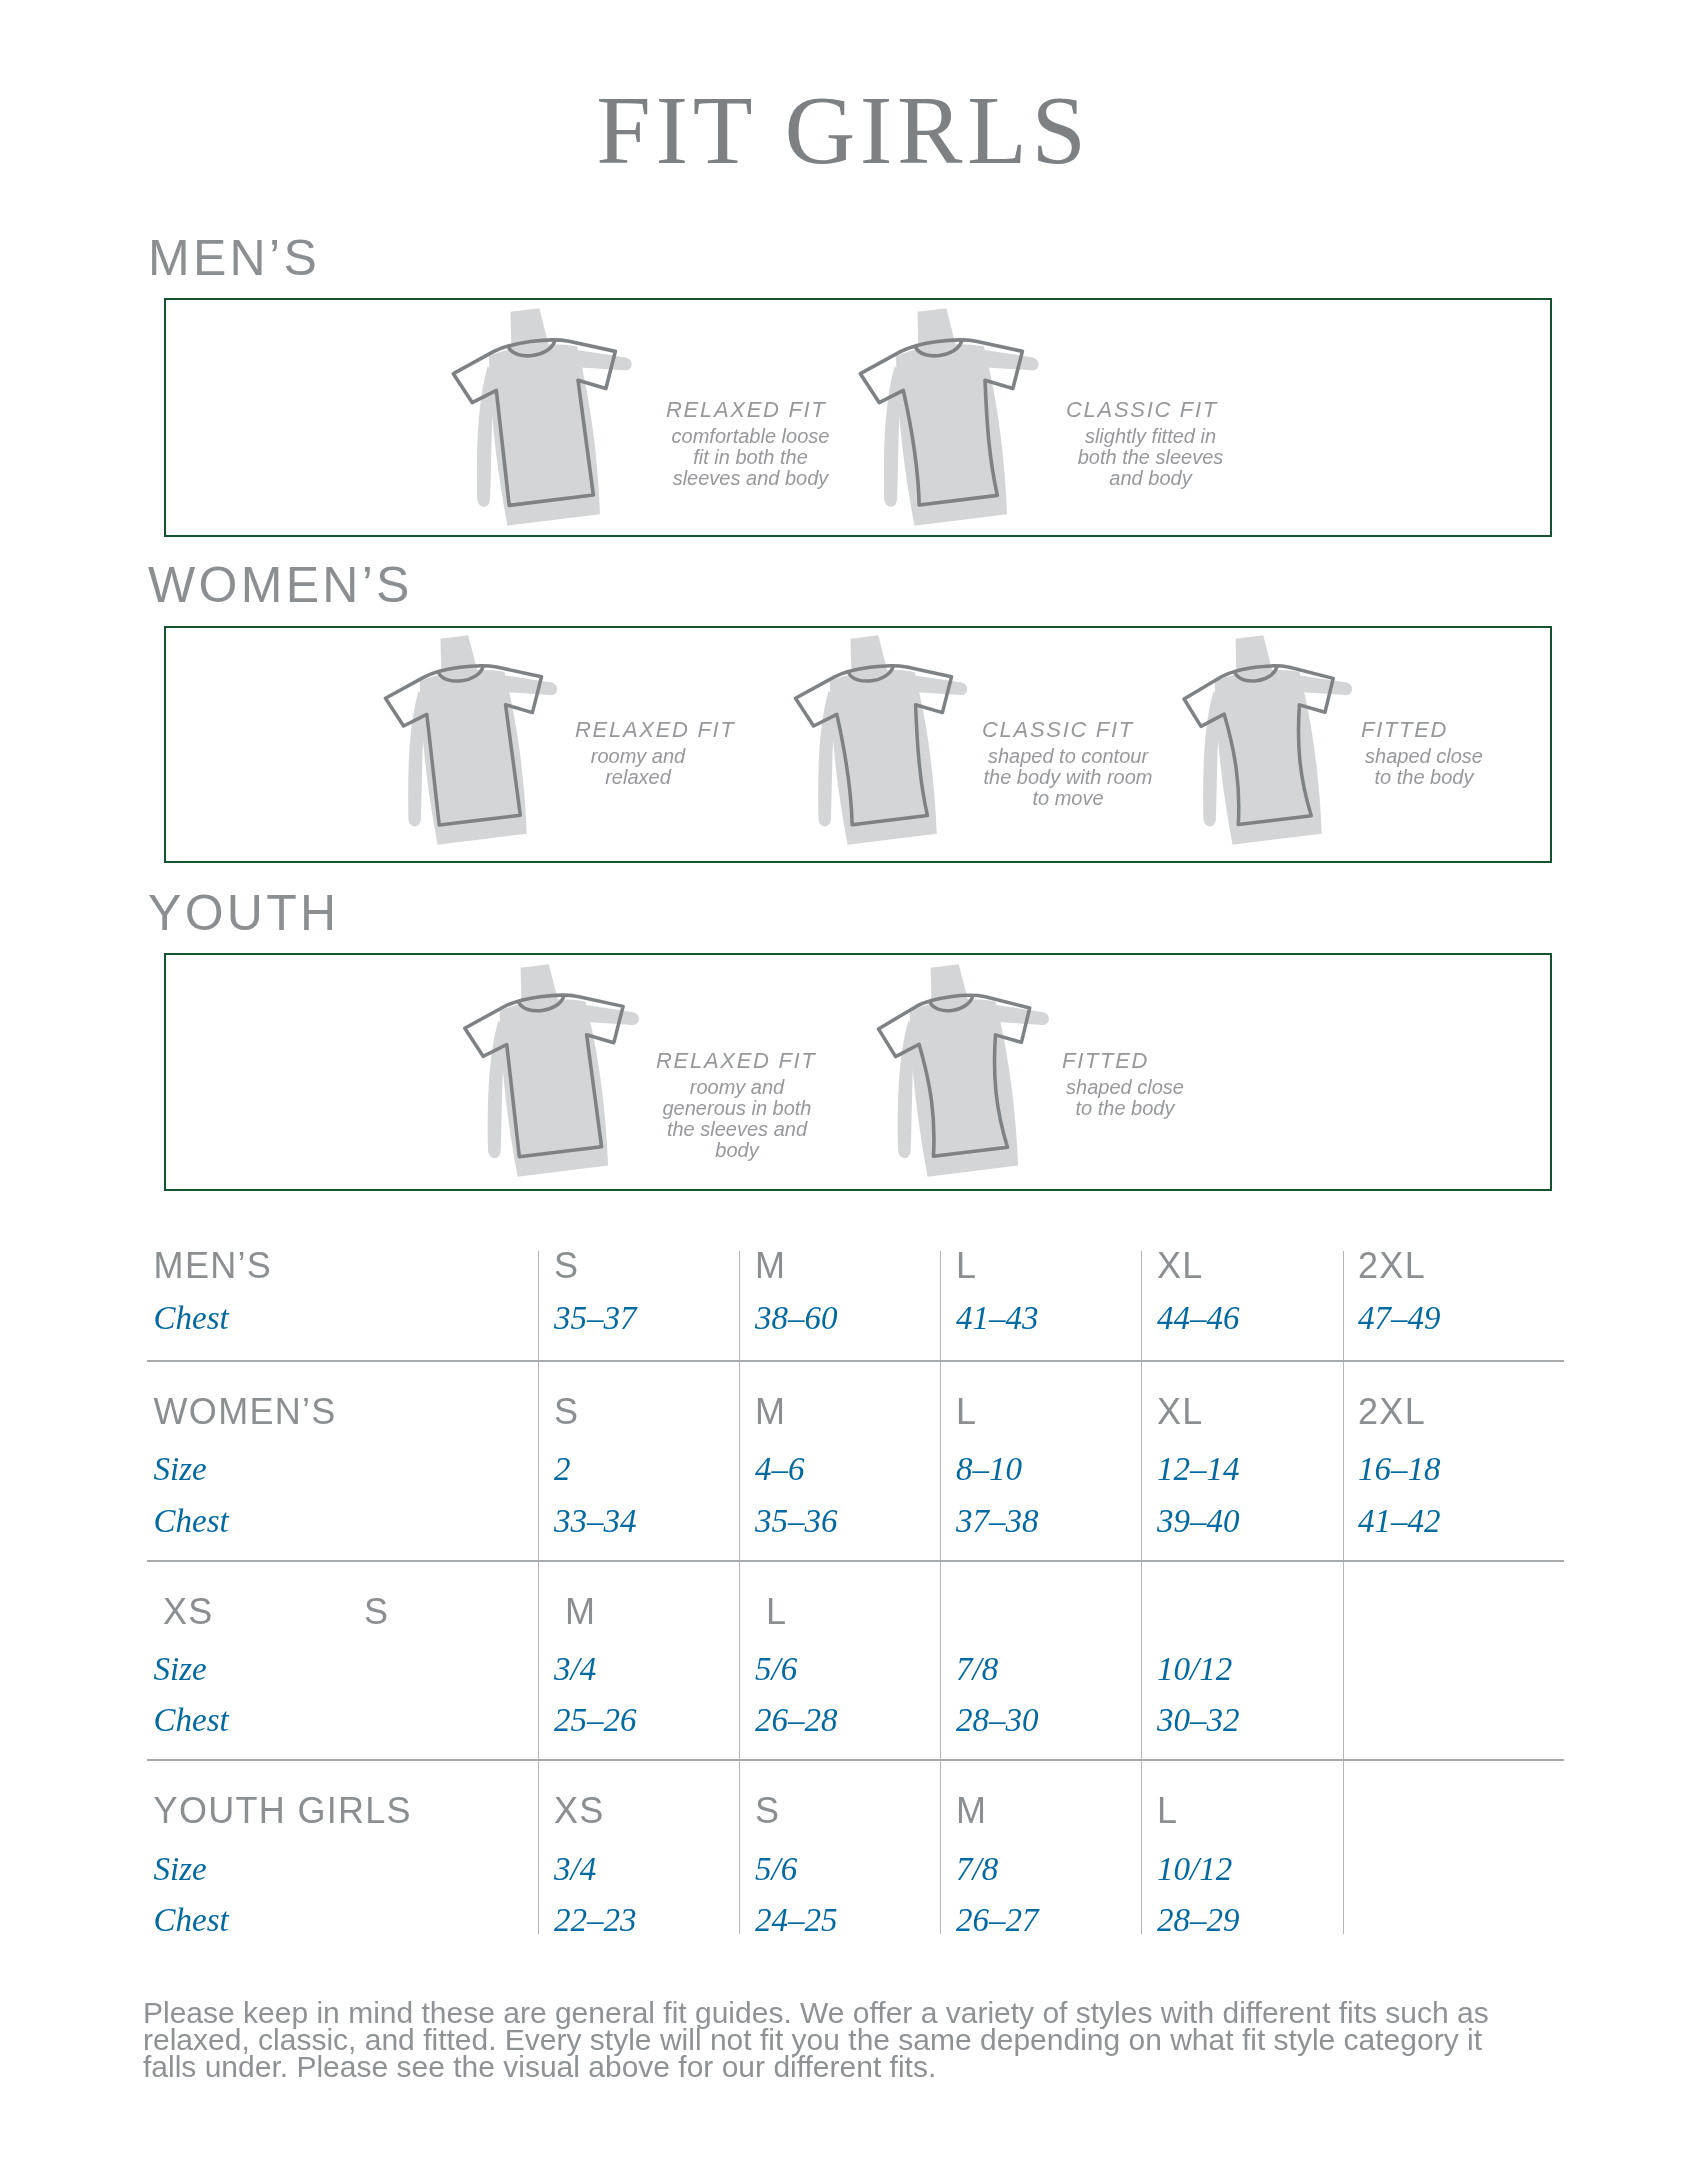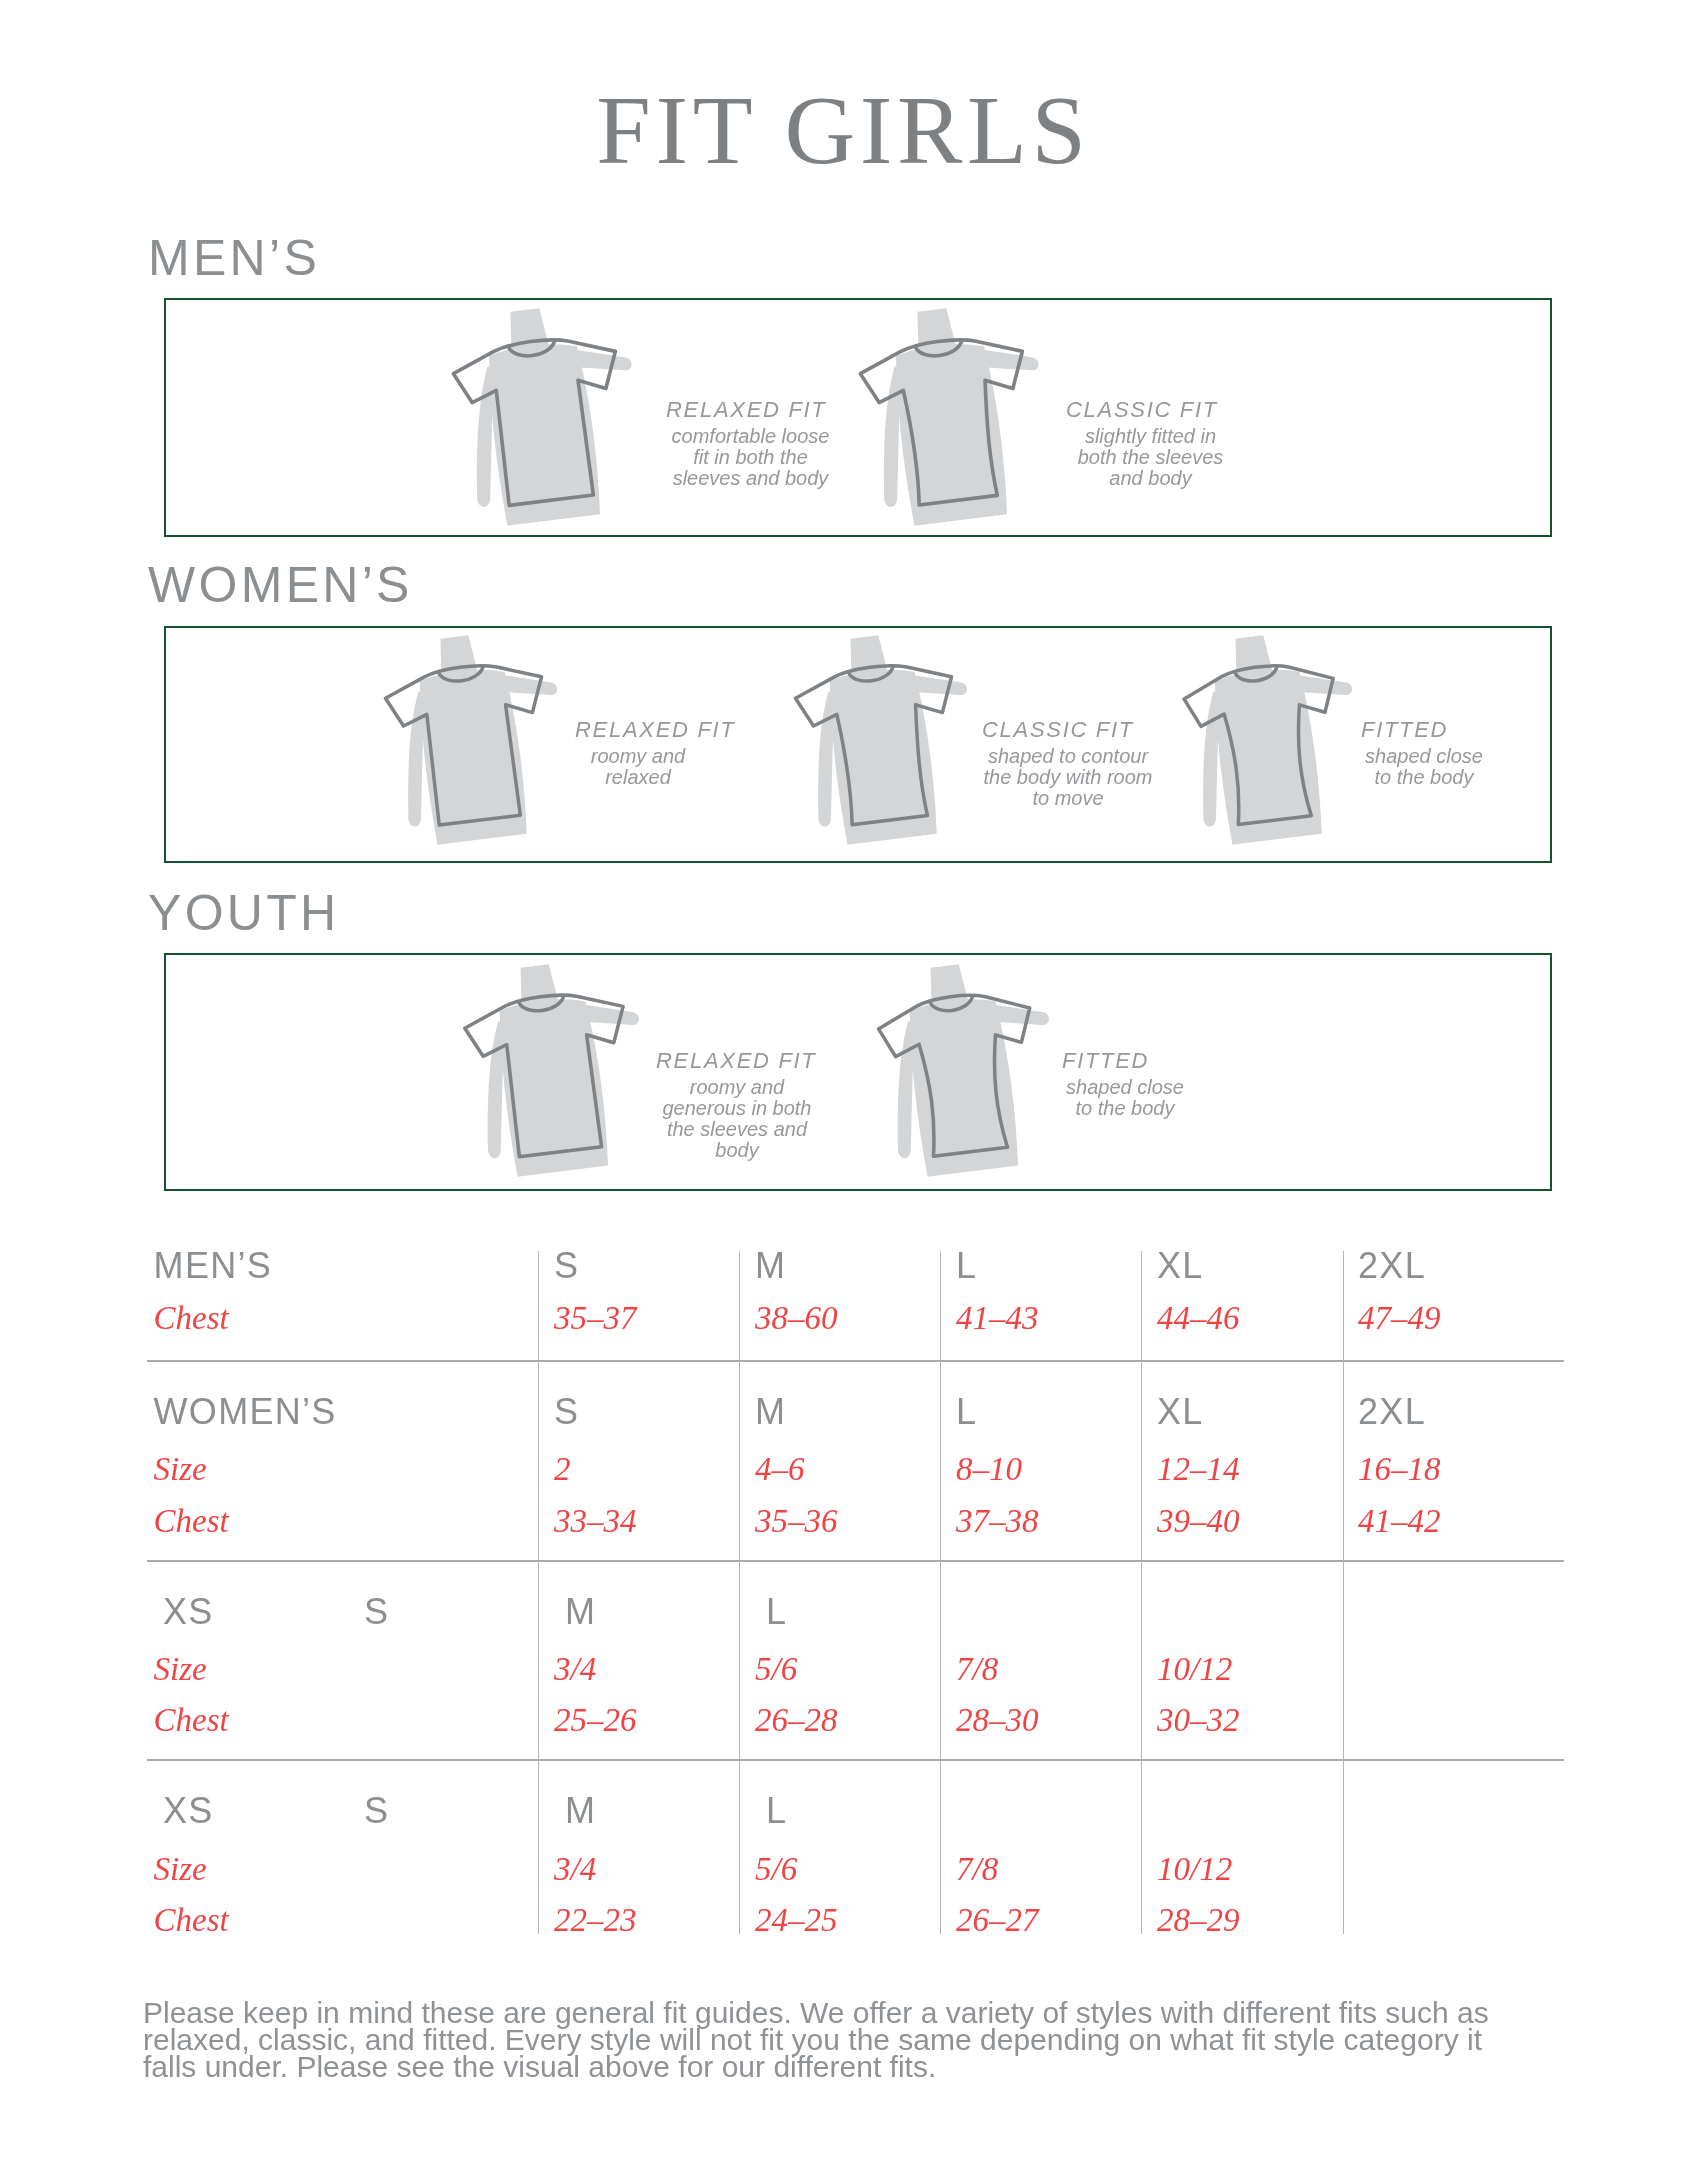--- a/index.html
+++ b/index.html
@@ -94,21 +94,21 @@
     font-size:36px;
     line-height:1.15;
     letter-spacing:1.3px;
     color:#8c8f91;
   }
   .tval{
     font-family:"Liberation Serif", serif;
     font-style:italic;
     font-size:33px;
     line-height:1.15;
-    color:#ef4444;
+    color:#0369a1;
   }
   
   .footer-note{
     position:absolute;
     left:143px; top:1999px;
     width:1376px;
     font-size:30px;
     line-height:27px;
     color:#8f9295;
   }
@@ -305,20 +305,21 @@
     <div class="trow tval" style="top:458px;">
       <div class="tlabel">Chest</div>
       <div class="tcell">25–26</div>
       <div class="tcell">26–28</div>
       <div class="tcell">28–30</div>
       <div class="tcell">30–32</div>
       <div class="tcell"></div>
     </div>
 
     <div class="trow thead" style="top:546px;">
+      <div class="tlabel">YOUTH GIRLS</div>
       <div class="tcell">XS</div>
       <div class="tcell">S</div>
       <div class="tcell">M</div>
       <div class="tcell">L</div>
       <div class="tcell"></div>
     </div>
     <div class="trow tval" style="top:607px;">
       <div class="tlabel">Size</div>
       <div class="tcell">3/4</div>
       <div class="tcell">5/6</div>

